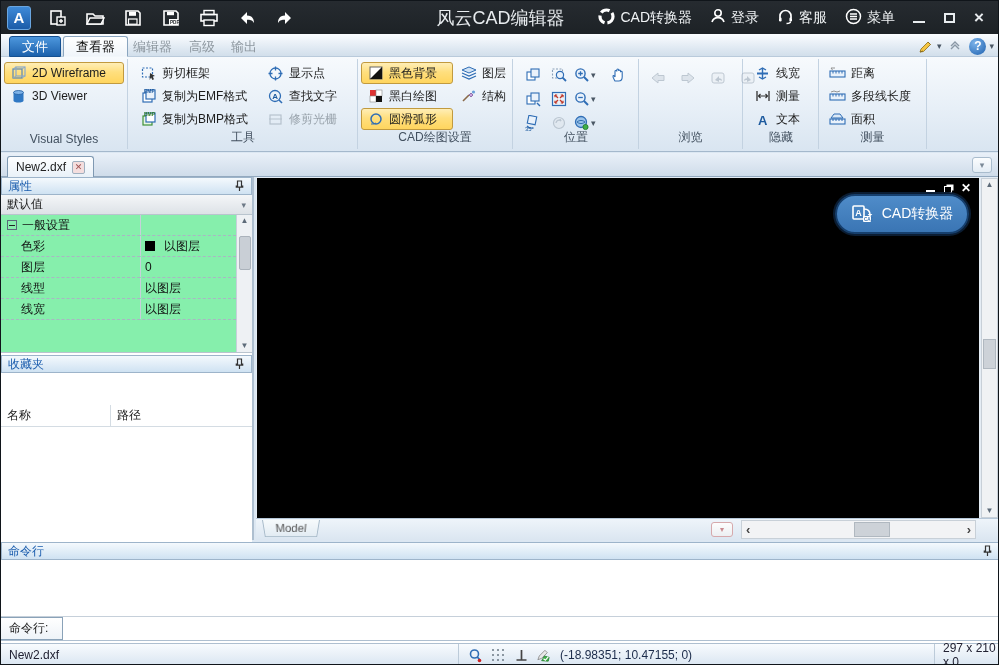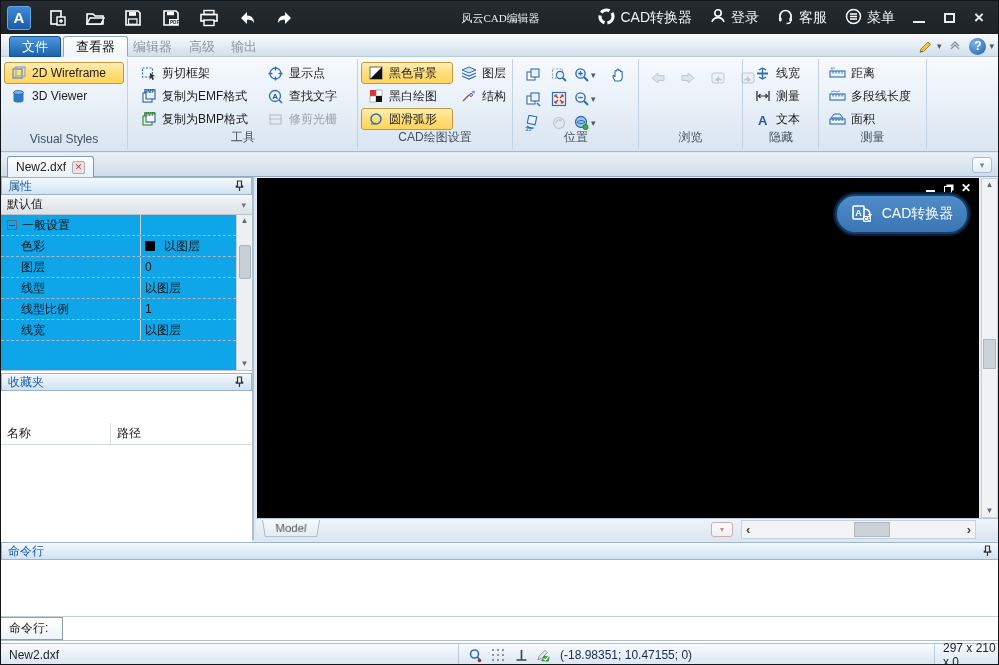--- a/index.html
+++ b/index.html
@@ -8,21 +8,21 @@
 
   
   .titlebar { position:absolute; left:0; top:0; width:999px; height:33px;
     background:linear-gradient(#262b30,#1d2226); color:#f2f4f6; display:flex; align-items:center; }
   .tb-left { display:flex; align-items:center; gap:14px; padding-left:6px; }
   .applogo { width:24px; height:24px; border:1px solid #6aa6e0; border-radius:3px;
     background:linear-gradient(#3e8ad8,#1b5ca8); color:#fff; font-weight:bold; font-size:15px;
     display:flex; align-items:center; justify-content:center; }
   .tbico { width:24px; height:24px; display:flex; align-items:center; justify-content:center; cursor:pointer; }
   .tb-title { position:absolute; left:0; right:0; top:0; height:34px; display:flex; align-items:center;
-    justify-content:center; font-size:11px; color:#e8ecef; pointer-events:none;font-family:Liberation Serif, serif; }
+    justify-content:center; font-size:18px; color:#e8ecef; pointer-events:none; }
   .tb-right { position:absolute; right:0; top:0; height:33px; display:flex; align-items:center; gap:4px; padding-right:8px; }
   .tbitem { display:flex; align-items:center; gap:5px; font-size:14px; color:#f0f3f5; padding:0 7px; height:33px; cursor:pointer; }
   .winbtn { width:26px; height:33px; display:flex; align-items:center; justify-content:center; color:#e8ecef; cursor:pointer; }
   .wmin { width:12px; border-bottom:2px solid #e8ecef; margin-top:8px; }
   .wmax { width:11px; height:10px; border:2px solid #e8ecef; }
   .wclose { font-size:17px; font-weight:bold; line-height:1; }
 
   
   .tabrow { position:absolute; left:0; top:33px; width:999px; height:23px;
     background:linear-gradient(#fbfdff,#dde7f1 70%,#d2dfeb); border-bottom:1px solid #b9cadb; }
@@ -64,21 +64,21 @@
     background:linear-gradient(#fbfdfe,#e4edf5); color:#7b8a98; font-size:9px; text-align:center; line-height:14px; cursor:pointer; }
 
   
   .leftpanel { position:absolute; left:0; top:176px; width:253px; height:363px; background:#fff; border-right:2px solid #aebfd0; }
   .phead { height:18px; background:linear-gradient(#f4f9fd,#cfe2f2); border:1px solid #9db4ca; display:flex; align-items:center;
     justify-content:space-between; padding:0 6px; font-size:12px; color:#1a5cad; }
   .pin { width:11px; height:12px; flex:none; }
   .preset { height:20px; background:linear-gradient(#f4f6f8,#dde2e7); border-bottom:1px solid #b9c4ce; display:flex;
     align-items:center; justify-content:space-between; padding:0 6px; font-size:12px; color:#222; cursor:pointer; }
   .chev { font-size:9px; color:#6d7a87; }
-  .ptable { position:relative; height:156px; background:#0ea5e9; border-bottom:1px solid #b9c4ce; overflow:hidden; }
+  .ptable { position:relative; height:138px; background:#86efac; border-bottom:1px solid #b9c4ce; overflow:hidden; }
   .prow { display:flex; height:21px; align-items:center; border-bottom:1px dashed #a9b6c3; font-size:12px; color:#111; }
   .pname { width:140px; padding-left:20px; align-self:stretch; display:flex; align-items:center; border-right:1px solid #c6d0da; }
   .prow.grp .pname { padding-left:6px; gap:5px; }
   .pval { flex:1; padding-left:4px; display:flex; align-items:center; gap:9px; }
   .minusbox { width:10px; height:10px; border:1px solid #5a6a7a; display:flex; align-items:center; justify-content:center; flex:none; }
   .minusbox::after { content:""; width:6px; border-top:1px solid #222; }
   .swatch { width:10px; height:10px; background:#000; flex:none; }
   .vscroll { position:absolute; right:0; top:0; bottom:0; width:16px; background:#eef1f4; border-left:1px solid #c6d0da;
     display:flex; flex-direction:column; align-items:center; justify-content:space-between; padding:2px 0; }
   .scrollarrow { font-size:8px; color:#5d6b79; line-height:1; cursor:pointer; }
@@ -626,26 +626,20 @@
               <span>0</span>
             </div>
         </div>
         <div class="prow">
           <div class="pname">线型</div>
           <div class="pval">
               <span>以图层</span>
             </div>
         </div>
         <div class="prow">
-          <div class="pname">线型比例</div>
-          <div class="pval">
-              <span>1</span>
-            </div>
-        </div>
-        <div class="prow">
           <div class="pname">线宽</div>
           <div class="pval">
               <span>以图层</span>
             </div>
         </div>
       </div>
       <div class="vscroll">
         <span class="scrollarrow">▲</span>
         <div class="vthumb" style="height:34px; margin-bottom:62px;"></div>
         <span class="scrollarrow">▼</span>

